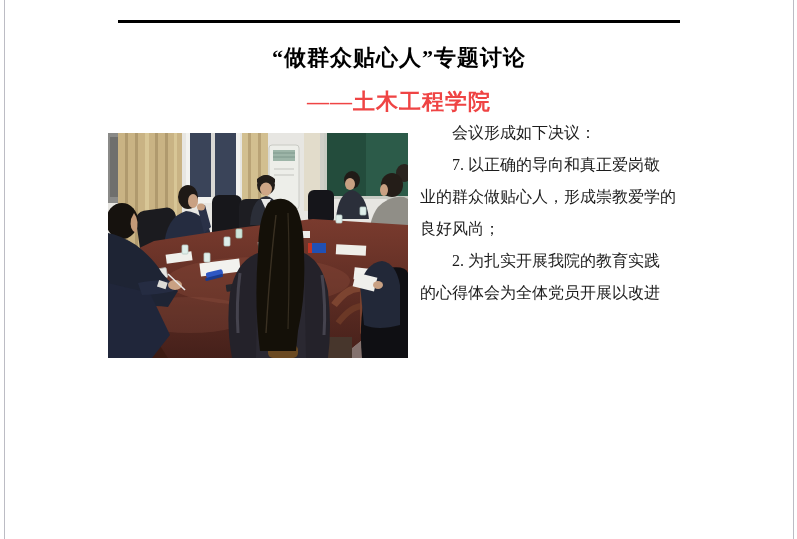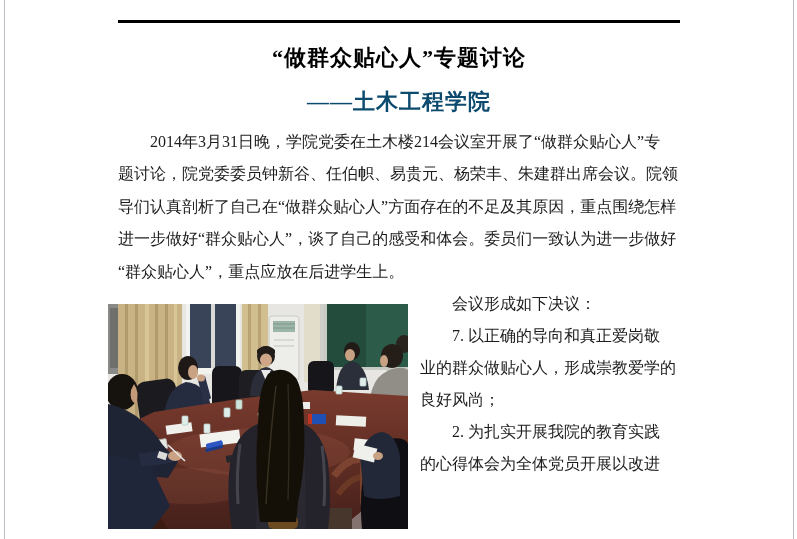--- a/index.html
+++ b/index.html
@@ -17,21 +17,21 @@
   .content{position:absolute;left:118px;top:12px;width:562px;}
   .top-rule{margin-top:8px;height:3px;background:#000000;}
   .doc-title{
     margin:20px 0 0 0;
     font-size:22px;line-height:30px;font-weight:bold;
     text-align:center;color:#000000;letter-spacing:1px;
   }
   .doc-subtitle{
     margin:14px 0 0 0;
     font-size:22px;line-height:30px;font-weight:bold;
-    text-align:center;color:#0c4a6e;letter-spacing:1px;
+    text-align:center;color:#ef4444;letter-spacing:1px;
   }
   .body-par{margin-top:9px;font-size:16px;line-height:32.4px;}
   .body-par .line{white-space:nowrap;}
   .ind{text-indent:2em;}
   .photo-row{display:flex;align-items:flex-start;font-family:Liberation Serif, serif;}
   .photo-frame{
     flex:0 0 300px;width:300px;height:225px;
     margin:16px 12px 0 -10px;
     overflow:hidden;background:#ddd;
   }
@@ -44,27 +44,20 @@
 <div class="page">
   <div class="page-edge left"></div>
   <div class="page-edge right"></div>
 
   <div class="content">
     <div class="top-rule"></div>
 
     <div class="doc-title">“做群众贴心人”专题讨论</div>
     <div class="doc-subtitle">——土木工程学院</div>
 
-    <div class="body-par">
-      <div class="line ind">2014年3月31日晚，学院党委在土木楼214会议室开展了“做群众贴心人”专</div>
-      <div class="line">题讨论，院党委委员钟新谷、任伯帜、易贵元、杨荣丰、朱建群出席会议。院领</div>
-      <div class="line">导们认真剖析了自己在“做群众贴心人”方面存在的不足及其原因，重点围绕怎样</div>
-      <div class="line">进一步做好“群众贴心人”，谈了自己的感受和体会。委员们一致认为进一步做好</div>
-      <div class="line">“群众贴心人”，重点应放在后进学生上。</div>
-    </div>
 
     <div class="photo-row">
       <div class="photo-frame">
         <svg width="300" height="225" viewBox="0 0 300 225" xmlns="http://www.w3.org/2000/svg">
           <defs>
             <linearGradient id="tableGrad" x1="0" y1="0" x2="0" y2="1">
               <stop offset="0" stop-color="#7a3b2e"></stop>
               <stop offset="1" stop-color="#45201a"></stop>
             </linearGradient>
           </defs>

